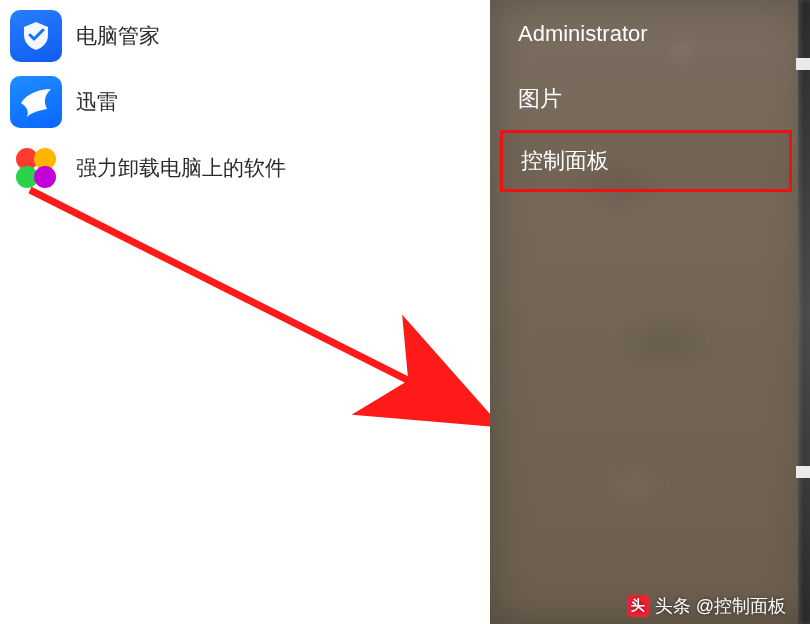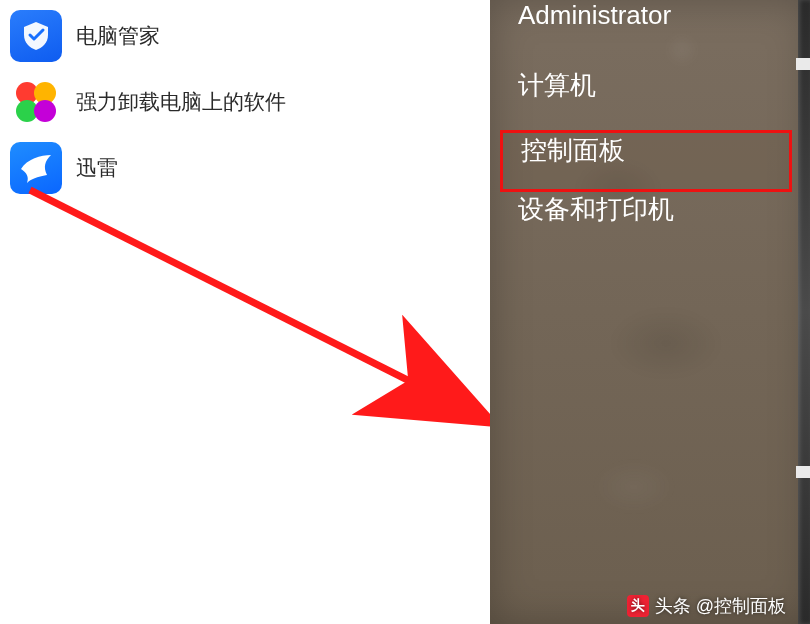--- a/index.html
+++ b/index.html
@@ -63,24 +63,24 @@
       radial-gradient(80px 50px at 55% 55%, rgba(0,0,0,0.08), transparent 70%),
       radial-gradient(60px 40px at 45% 78%, rgba(255,255,255,0.04), transparent 70%);
     filter: blur(3px);
   }
   .menu-item {
     position: relative;
     width: 292px;
     margin-left: 10px;
     height: 62px;
     display: flex;
-    align-items: flex-start;
+    align-items: center;
     padding-left: 18px;
     color: #ffffff;
-    font-size: 26px;
+    font-size: 22px;
     cursor: pointer;
   }
   .menu-item.first { height: 68px; }
   .menu-item.highlight {
     border: 3px solid #e11;
     background: rgba(100,80,60,0.2);
     font-family: Liberation Mono, monospace;
   }
   .edge-strip {
     position: absolute;
@@ -130,64 +130,61 @@
     <div class="program-icon icon-shield">
       <svg width="34" height="34" viewBox="0 0 34 34">
         <path d="M17 3 L29 8 V16 C29 24 23 29 17 31 C11 29 5 24 5 16 V8 Z" fill="#fff" opacity="0.95"></path>
         <path d="M11 16 L15 20 L24 11" stroke="#1770ff" stroke-width="3" fill="none" stroke-linecap="round" stroke-linejoin="round"></path>
       </svg>
     </div>
     <span class="program-label">电脑管家</span>
   </div>
 
   <div class="program-item">
+    <div class="program-icon icon-bird">
+      <svg width="38" height="38" viewBox="0 0 38 38">
+        <path d="M4 20 C10 10 24 6 34 6 C28 12 26 18 30 26 C20 28 14 30 10 34 C12 28 10 24 4 20 Z" fill="#ffffff"></path>
+      </svg>
+    </div>
+    <span class="program-label">迅雷</span>
+  </div>
+
+  <div class="program-item">
     <div class="program-icon icon-petals">
       <svg width="52" height="52" viewBox="0 0 52 52">
         <circle cx="17" cy="17" r="11" fill="#ff3b30"></circle>
         <circle cx="35" cy="17" r="11" fill="#ffb400"></circle>
         <circle cx="17" cy="35" r="11" fill="#2bd14a"></circle>
         <circle cx="35" cy="35" r="11" fill="#c400d8"></circle>
       </svg>
     </div>
     <span class="program-label">强力卸载电脑上的软件</span>
-  </div>
-
-  <div class="program-item">
-    <div class="program-icon icon-bird">
-      <svg width="38" height="38" viewBox="0 0 38 38">
-        <path d="M4 20 C10 10 24 6 34 6 C28 12 26 18 30 26 C20 28 14 30 10 34 C12 28 10 24 4 20 Z" fill="#ffffff"></path>
-      </svg>
-    </div>
-    <span class="program-label">迅雷</span>
   </div>
 </div>
 
 <svg class="arrow-svg" viewBox="0 0 480 245">
   <defs>
     <marker id="ah" markerWidth="20" markerHeight="16" refX="16" refY="8" orient="auto">
       <polygon points="0,0 20,8 0,16 5,8" fill="#ff1a1a"></polygon>
     </marker>
   </defs>
   <line x1="5" y1="5" x2="452" y2="230" stroke="#ff1a1a" stroke-width="7" marker-end="url(#ah)"></line>
 </svg>
 
 <div class="right-panel">
   <div class="right-backdrop"></div>
 
   <div class="menu-item first">
     <span>Administrator</span>
   </div>
   <div class="menu-item">
-    <span>计算机</span>
+    <span>图片</span>
   </div>
   <div class="menu-item highlight">
     <span>控制面板</span>
-  </div>
-  <div class="menu-item">
-    <span>设备和打印机</span>
   </div>
 
   <div class="edge-strip">
     <div class="edge-light" style="top:466px"></div>
     <div class="edge-light" style="top:58px"></div>
   </div>
 </div>
 
 <div class="watermark">
   <div class="wm-badge">头</div>

